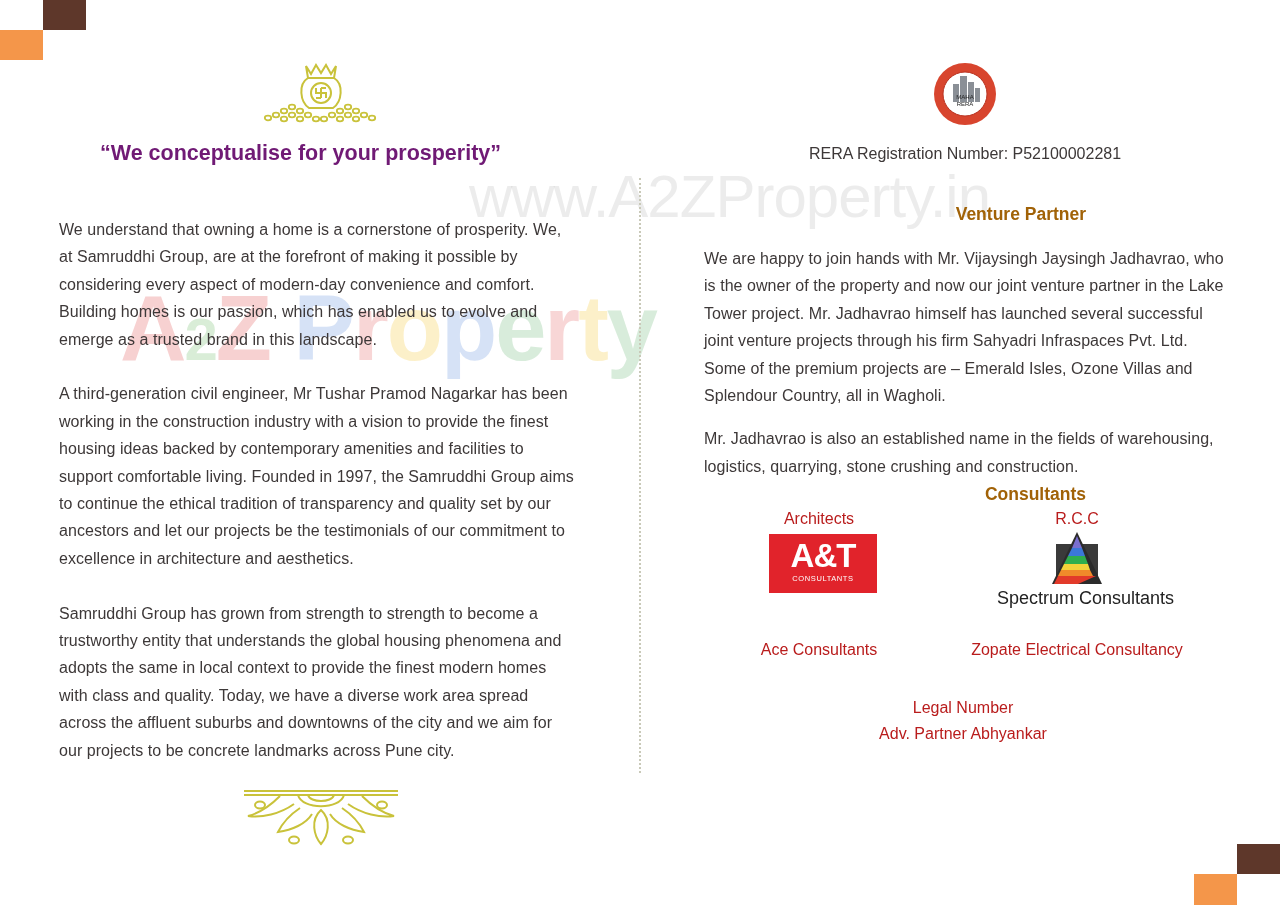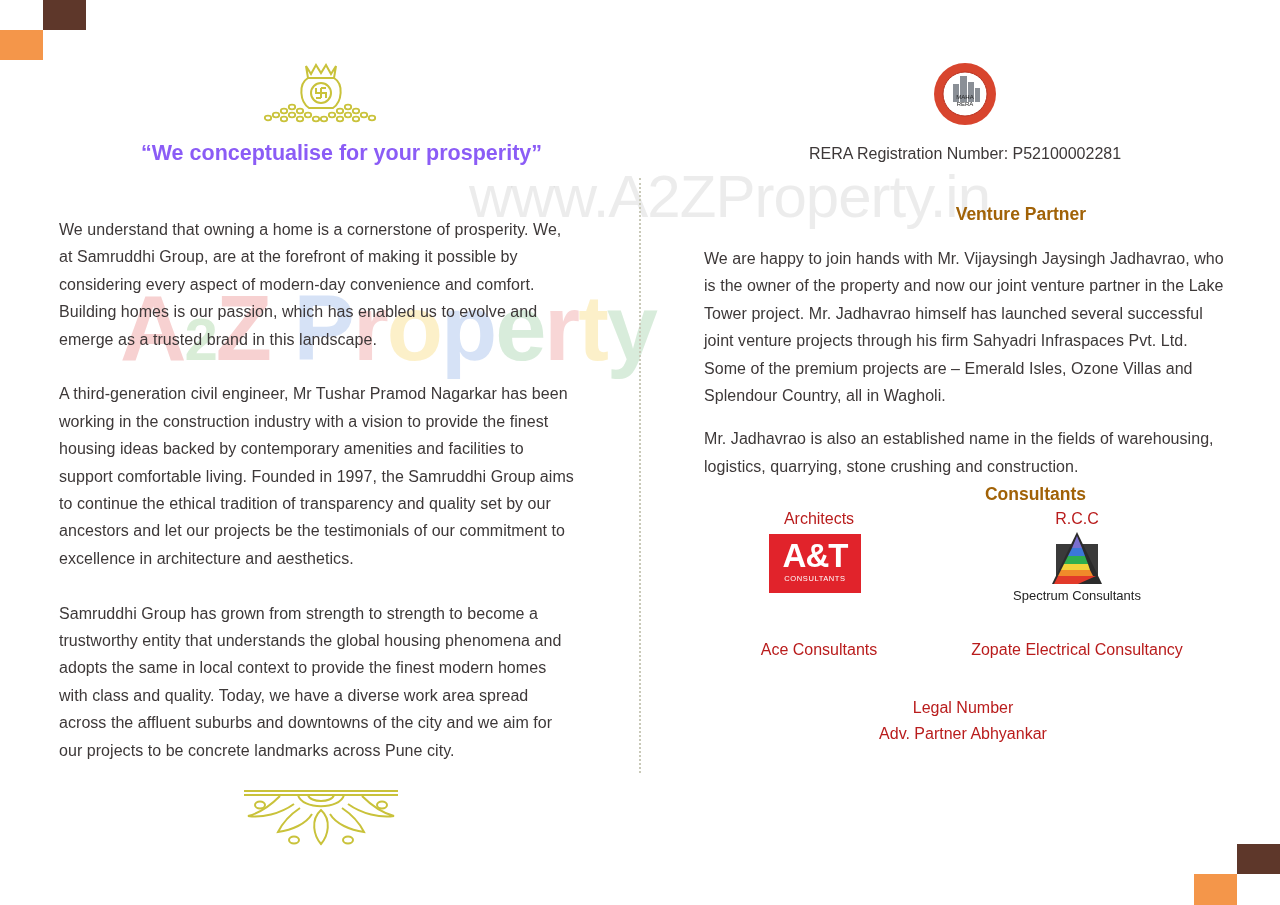--- a/index.html
+++ b/index.html
@@ -16,22 +16,22 @@
       font-size: 16px;
       line-height: 27.4px;
       color: #3d3838;
       letter-spacing: 0.05px;
     }
     .para { margin: 16px; }
     .quote {
       font-family: "Liberation Sans", sans-serif;
       font-weight: bold;
       font-size: 21.5px;
-      color: #8b5cf6;
-      text-align: right;
+      color: #701a75;
+      text-align: left;
       white-space: nowrap;
     }
     .rera-text {
       font-family: "Liberation Sans", sans-serif;
       font-size: 16px;
       color: #3d3838;
       text-align: center;
       white-space: nowrap;
     }
     .heading {
@@ -59,21 +59,21 @@
       font-size: 60px; color: rgba(150,150,150,0.18);
       white-space: nowrap; letter-spacing: -1px; margin-left: 14px;
     }
     .watermark-logo {
       position: absolute; left: 120px; top: 282px;
       font-family: "Liberation Sans", sans-serif;
       font-weight: bold; font-size: 92px; white-space: nowrap;
       letter-spacing: -2px; line-height: 1;
     }
     .atlogo {
-      position: absolute; left: 769px; top: 534px; width: 92px; height: 59px;
+      position: absolute; left: 769px; top: 534px; width: 108px; height: 59px;
       background: #e1232b; color: #fff; text-align: center;
       font-family: "Liberation Sans", sans-serif;
     }
     .atlogo .big { font-size: 33px; font-weight: bold; line-height: 36px; margin-top: 4px; letter-spacing: -1px; }
     .atlogo .small { font-size: 7.5px; letter-spacing: 0.6px; line-height: 10px; }
   </style>
 </head>
 <body>
 
 <div class="sq" style="left:43px;top:0;width:43px;height:30px;background:#5e372a;"></div>
@@ -183,19 +183,19 @@
     <rect x="8" y="12" width="42" height="40" fill="#3a3a3a"></rect>
     <polygon points="29,0 4,52 54,52" fill="#2b2b2b"></polygon>
     <polygon points="29,4 24,16 34,16" fill="#7a6fd0"></polygon>
     <polygon points="24,16 20,24 37,24 34,16" fill="#3b78d8"></polygon>
     <polygon points="20,24 16,32 40,32 37,24" fill="#2fae4e"></polygon>
     <polygon points="16,32 13,38 42,38 40,32" fill="#f2d23a"></polygon>
     <polygon points="13,38 10,44 45,44 42,38" fill="#f08a2a"></polygon>
     <polygon points="10,44 6,52 30,52 48,44" fill="#e23a2a"></polygon>
   </svg>
 </div>
-<div class="abs" style="left:997px;top:588px;width:160px;text-align:center;font-family:'Liberation Sans',sans-serif;font-size:13px;color:#222;white-space:nowrap;">Spectrum Consultants</div>
+<div class="abs" style="left:997px;top:588px;width:160px;text-align:center;font-family:'Liberation Sans',sans-serif;font-size:18px;color:#222;white-space:nowrap;">Spectrum Consultants</div>
 
 <div class="abs center-text" style="left:739px;top:641px;width:160px;">Ace Consultants</div>
 <div class="abs center-text" style="left:957px;top:641px;width:240px;">Zopate Electrical Consultancy</div>
 
 <div class="abs center-text" style="left:863px;top:699px;width:200px;">Legal Number</div>
 <div class="abs center-text" style="left:843px;top:725px;width:240px;">Adv. Partner Abhyankar</div>
 
 </body></html>

